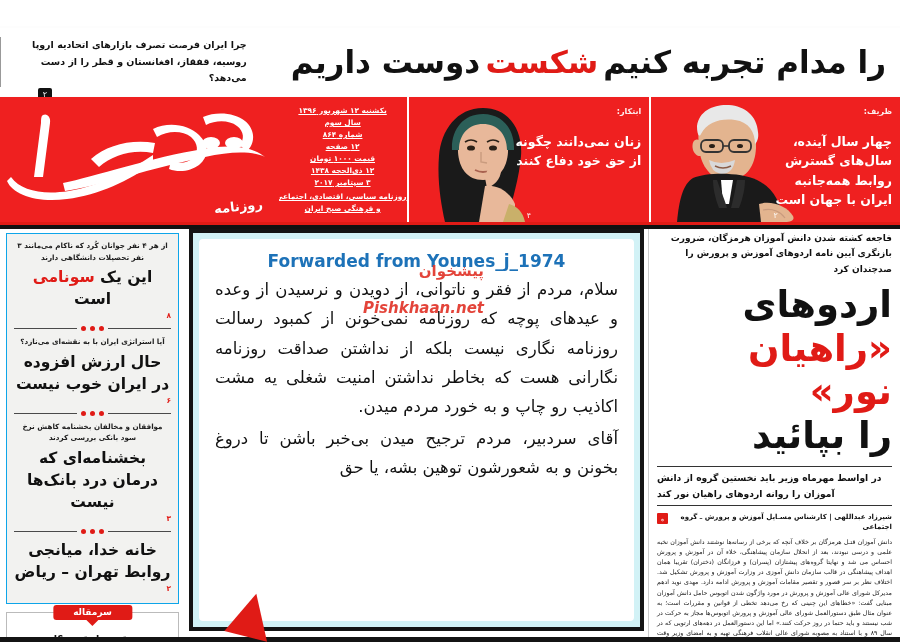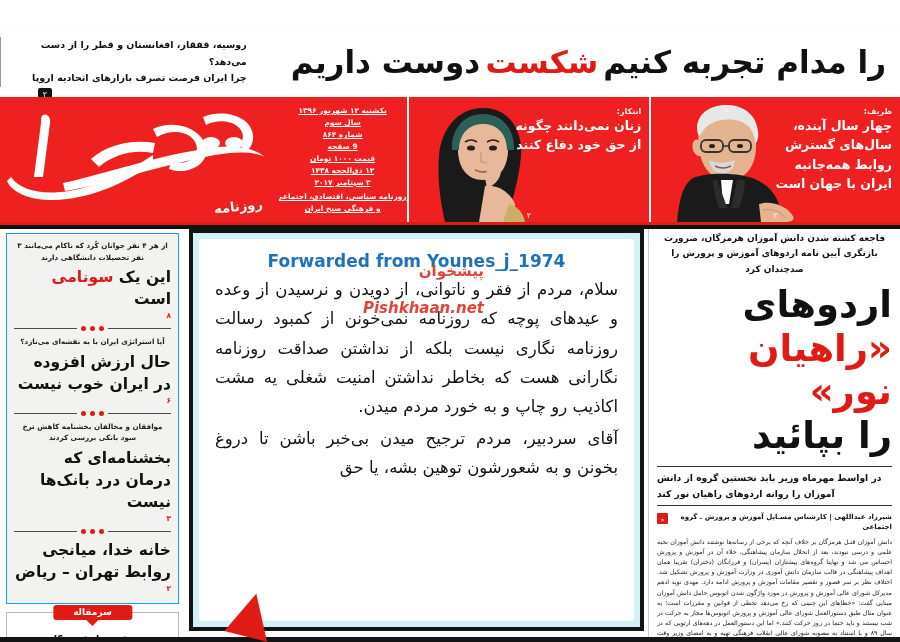--- a/index.html
+++ b/index.html
@@ -93,21 +93,21 @@
     overflow:hidden;
   }
   .photo-panel.p1{width:250px;}
   .photo-panel.p2{width:242px;}
   .photo-caption{
     position:absolute;top:10px;right:8px;
     width:128px;text-align:right;direction:rtl;
     color:#fff;
   }
   .photo-caption .kick{
-    font-size:8px;font-weight:600;opacity:.92;margin-bottom:0;
+    font-size:8px;font-weight:600;opacity:.92;margin-bottom:16px;
   }
   .photo-caption .ttl{
     font-size:12.5px;font-weight:bold;line-height:1.55;
   }
   .portrait{
     position:absolute;bottom:0;left:12px;
     width:138px;height:118px;
   }
   .portrait.woman{left:14px;width:120px;height:122px;}
   .panel-pagenum{
@@ -147,21 +147,21 @@
     box-sizing:border-box;
   }
   .side-item{position:relative;padding-bottom:2px;}
   .side-kicker{
     font-size:7.2px;line-height:1.6;color:#222;
     text-align:center;font-weight:600;margin-bottom:3px;
     padding:0 2px;
   }
   .side-title{
     font-size:15.5px;font-weight:bold;line-height:1.42;
-    color:#111;text-align:right;
+    color:#111;text-align:center;
   }
   .side-title .red{color:#e01b16;}
   .side-pg{
     font-size:7.5px;color:#e01b16;margin-top:1px;
     text-align:right;font-weight:bold;
   }
   .dots-sep{
     display:flex;align-items:center;gap:4px;
     margin:4px 0 5px 0;
   }
@@ -257,21 +257,21 @@
   
   .left-col{
     width:252px;
     box-sizing:border-box;
     padding:2px 8px 0 8px;
     direction:rtl;
     border-left:1px solid #ccc;
   }
   .lead-kicker{
     font-size:9px;line-height:1.7;color:#111;font-weight:600;
-    text-align:center;margin-bottom:6px;
+    text-align:right;margin-bottom:6px;
   }
   .lead-title{
     text-align:right;color:#111;
     font-weight:bold;
     font-size:37px;line-height:1.18;
     letter-spacing:-0.5px;
   }
   .lead-title .red{color:#e01b16;}
   .lead-sub{
     margin-top:8px;
@@ -307,22 +307,22 @@
 </style>
 </head>
 <body>
 
 <div class="page">
 
   <div class="top-strip"></div>
 
   <div class="topbanner">
     <div class="topbanner-kicker">
+      <div>چرا ایران فرصت تصرف بازارهای اتحادیه اروپا</div>
       <div>روسیه، قفقاز، افغانستان و قطر را از دست می‌دهد؟</div>
-      <div>چرا ایران فرصت تصرف بازارهای اتحادیه اروپا</div>
     </div>
     <div class="topbanner-main">
       <span class="t">را مدام تجربه کنیم</span>
       <span class="t red">شکست</span>
       <span class="t">دوست داریم</span>
     </div>
   </div>
   <div class="pagenum-box">۲</div>
 
   <div class="masthead">
@@ -340,21 +340,21 @@
           <path d="M60 84 C90 78 150 58 200 50 C228 45 250 48 262 58 C250 52 228 52 202 58 C152 68 92 88 62 92 Z"></path>
         </g>
       </svg>
       <div class="logo-sub">روزنامه</div>
     </div>
 
     <div class="dateblock">
       <div>یکشنبه ۱۲ شهریور ۱۳۹۶</div>
       <div>سال سوم</div>
       <div>شماره ۸۶۴</div>
-      <div>9 صفحه</div>
+      <div>۱۲ صفحه</div>
       <div>قیمت ۱۰۰۰ تومان</div>
       <div>۱۲ ذی‌الحجه ۱۴۳۸</div>
       <div>۳ سپتامبر ۲۰۱۷</div>
       <div class="sep"></div>
       <div>روزنامه سیاسی، اقتصادی، اجتماعی</div>
       <div>و فرهنگی صبح ایران</div>
     </div>
 
     <div class="white-gap"></div>
 

